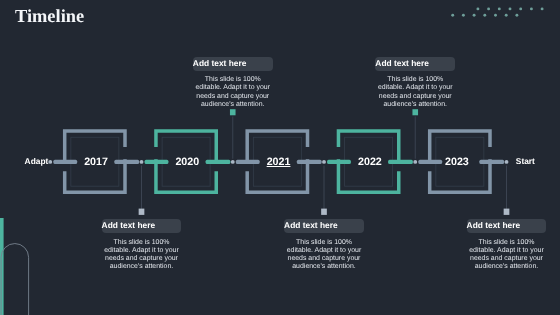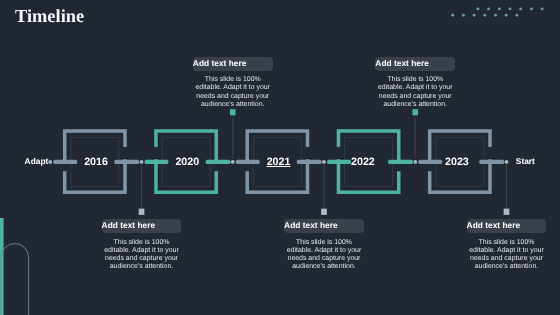--- a/index.html
+++ b/index.html
@@ -73,24 +73,24 @@
       <rect x="412.45" y="109.2" width="5.6" height="6.1" fill="#4db49f"></rect>
       <line x1="141.5" y1="165.5" x2="141.5" y2="209" stroke="#3b4351" stroke-width="1.05"></line>
       <rect x="138.65" y="208.6" width="5.7" height="6.3" fill="#aeb9c6"></rect>
       <line x1="324" y1="165.5" x2="324" y2="209" stroke="#3b4351" stroke-width="1.05"></line>
       <rect x="321.15" y="208.6" width="5.7" height="6.3" fill="#aeb9c6"></rect>
       <line x1="506.5" y1="165.5" x2="506.5" y2="209" stroke="#3b4351" stroke-width="1.05"></line>
       <rect x="503.65" y="208.6" width="5.7" height="6.3" fill="#aeb9c6"></rect>
     </svg>
   <div class="title">Timeline</div>
   <div id="overlay">
-      <div class="yr" style="left: 64.15px; width: 63.8px; top: 156.2px;">2016</div>
+      <div class="yr" style="left: 64.15px; width: 63.8px; top: 156.2px;">2017</div>
       <div class="yr" style="left: 155.4px; width: 63.8px; top: 156.2px;">2020</div>
       <div class="yr" style="left: 246.65px; width: 63.8px; top: 156.2px; text-decoration: underline;">2021</div>
-      <div class="yr" style="left: 331px; width: 63.8px; top: 156.2px;">2022</div>
+      <div class="yr" style="left: 338px; width: 63.8px; top: 156.2px;">2022</div>
       <div class="yr" style="left: 425px; width: 63.8px; top: 156.2px;">2023</div>
       <div class="endlbl" style="left: 24.6px; top: 156.2px;">Adapt</div>
       <div class="endlbl" style="left: 515.8px; top: 156.2px;">Start</div>
       <div class="callout" style="left: 192.85px; width: 79.8px; top: 56.9px;">
         <div class="chip">Add text here</div>
         <div class="ctext">This slide is 100% editable. Adapt it to your needs and capture your audience's attention.</div>
       </div>
       <div class="callout" style="left: 375.35px; width: 79.8px; top: 56.9px;">
         <div class="chip">Add text here</div>
         <div class="ctext">This slide is 100% editable. Adapt it to your needs and capture your audience's attention.</div>

